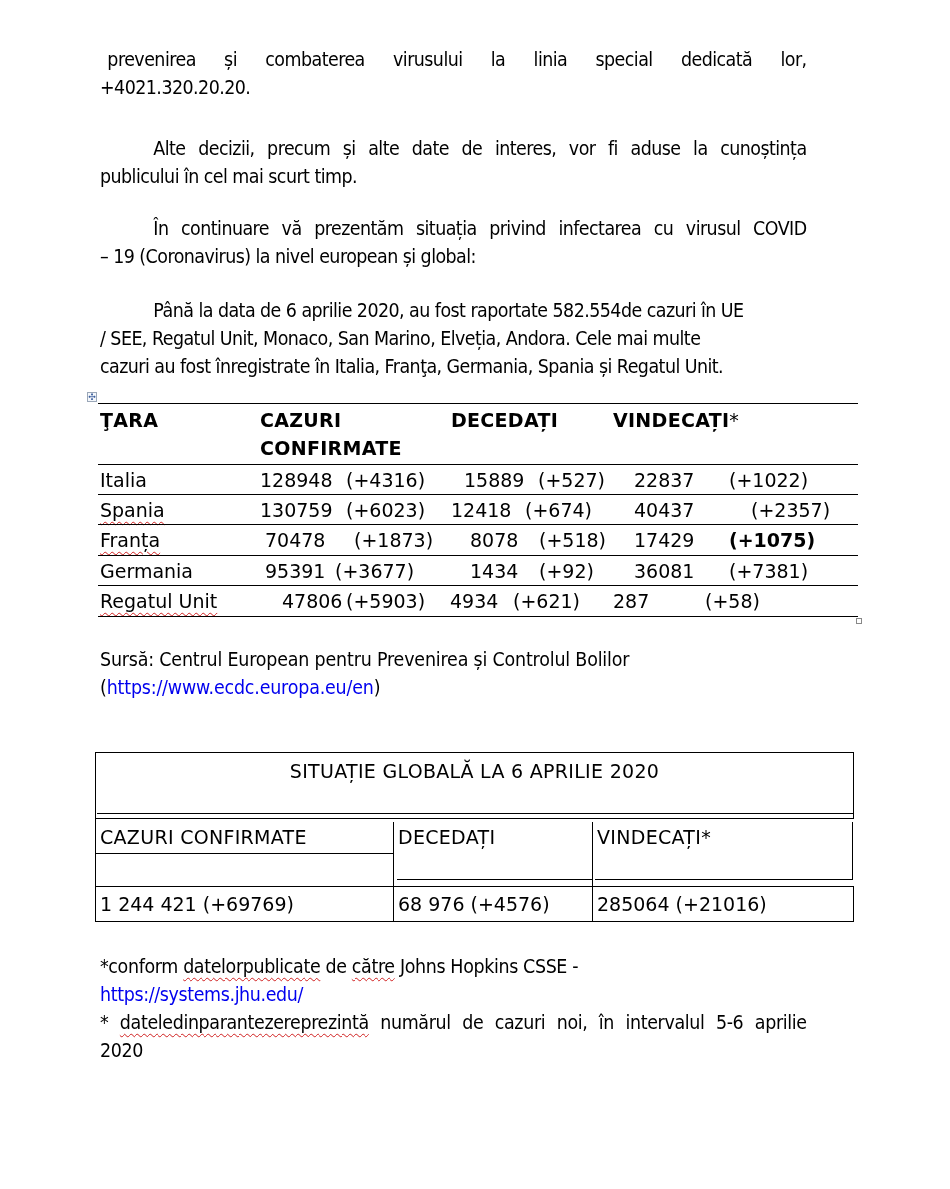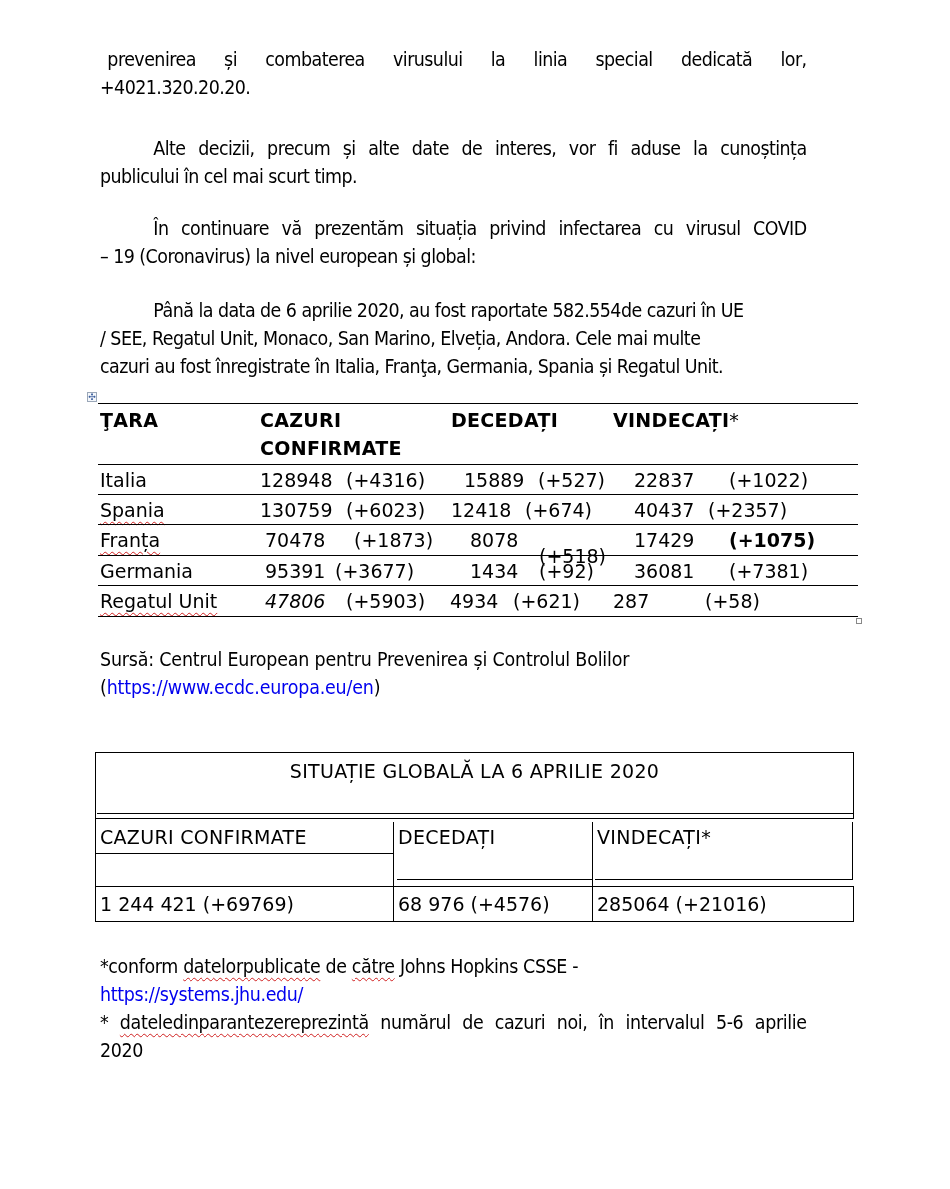--- a/index.html
+++ b/index.html
@@ -101,49 +101,49 @@
   </div>
   <div class="hline" style="left:0; top:91px; width:760px;"></div>
 
   <div class="eu-row" style="top:96px;">
     <span class="cell squiggle" style="left:2px;">Spania</span>
     <span class="cell" style="left:162px;">130759</span>
     <span class="cell" style="left:248px;">(+6023)</span>
     <span class="cell" style="left:353px;">12418</span>
     <span class="cell" style="left:427px;">(+674)</span>
     <span class="cell" style="left:536px;">40437</span>
-    <span class="cell" style="left:610px;">(+2357)</span>
+    <span class="cell" style="left:653px;">(+2357)</span>
   </div>
   <div class="hline" style="left:0; top:121px; width:760px;"></div>
 
   <div class="eu-row" style="top:126px;">
     <span class="cell squiggle" style="left:2px;">Franța</span>
     <span class="cell" style="left:167px;">70478</span>
     <span class="cell" style="left:248px;margin-left:8px;">(+1873)</span>
     <span class="cell" style="left:372px;">8078</span>
-    <span class="cell" style="left:441px;margin-top:16px;">(+518)</span>
+    <span class="cell" style="left:441px;">(+518)</span>
     <span class="cell" style="left:536px;">17429</span>
     <span class="cell" style="left:631px;font-weight:bold;">(+1075)</span>
   </div>
   <div class="hline" style="left:0; top:152px; width:760px;"></div>
 
   <div class="eu-row" style="top:157px;">
     <span class="cell" style="left:2px;">Germania</span>
     <span class="cell" style="left:167px;">95391</span>
     <span class="cell" style="left:237px;">(+3677)</span>
     <span class="cell" style="left:372px;">1434</span>
     <span class="cell" style="left:441px;">(+92)</span>
     <span class="cell" style="left:536px;">36081</span>
     <span class="cell" style="left:631px;">(+7381)</span>
   </div>
   <div class="hline" style="left:0; top:182px; width:760px;"></div>
 
   <div class="eu-row" style="top:187px;">
     <span class="cell squiggle" style="left:2px;">Regatul Unit</span>
-    <span class="cell" style="left:167px;font-style:italic;">47806</span>
+    <span class="cell" style="left:184px;">47806</span>
     <span class="cell" style="left:248px;">(+5903)</span>
     <span class="cell" style="left:352px;">4934</span>
     <span class="cell" style="left:415px;">(+621)</span>
     <span class="cell" style="left:515px;">287</span>
     <span class="cell" style="left:607px;">(+58)</span>
   </div>
   <div class="hline" style="left:0; top:213px; width:760px;"></div>
 </div>
 <div class="resize-handle"></div>
 

